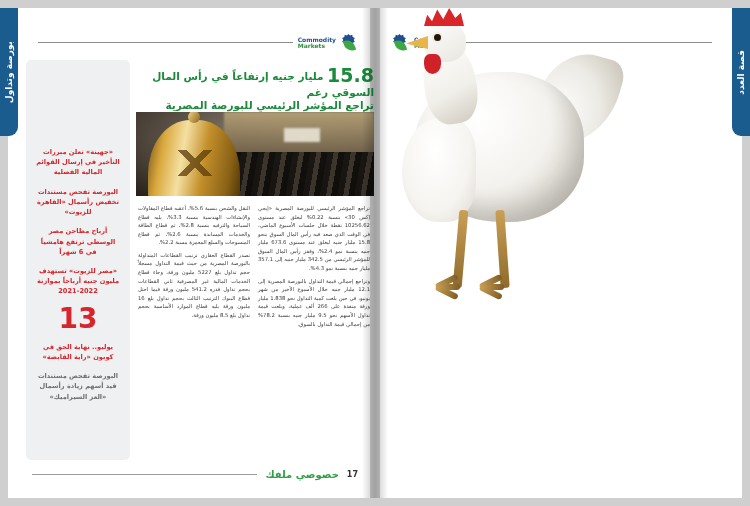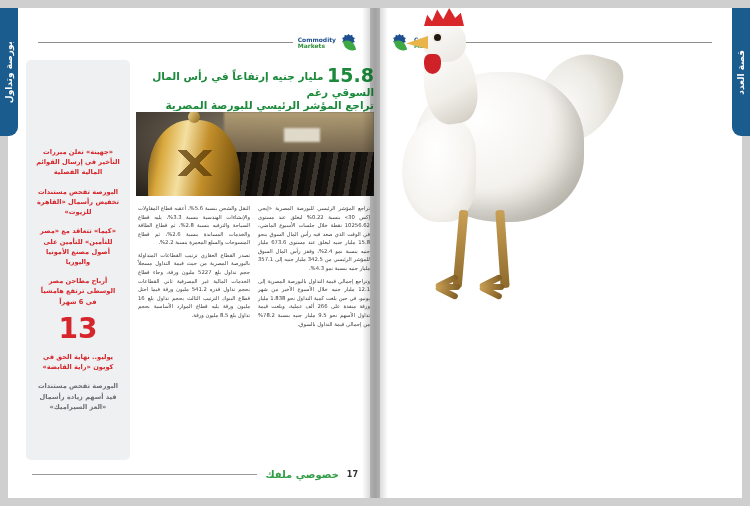--- a/index.html
+++ b/index.html
@@ -253,22 +253,22 @@
       <div class="crowd"></div>
       <div class="bell">
           <div class="chev"></div>
         </div>
     </div>
 
     <div id="sidebar">
       <div style="height:78px"></div>
       <div class="sb-item sb-red">«جهينة» تعلن مبررات التأخير في إرسال القوائم المالية الفصلية</div>
       <div class="sb-item sb-red">البورصة تفحص مستندات تخفيض رأسمال «القاهرة للزيوت»</div>
-      <div class="sb-item sb-red">«كيما» تتعاقد مع «مصر للتأمين» للتأمين على أصول مصنع الأمونيا واليوريا</div>
       <div class="sb-item sb-red">أرباح مطاحن مصر الوسطى ترتفع هامشياً في 6 شهراً</div>
+      <div class="sb-item sb-red">«مصر للزيوت» تستهدف مليون جنيه أرباحاً بموازنة 2022-2021</div>
       <div class="sb-bignum">13</div>
       <div class="sb-item sb-red">يوليو.. نهاية الحق في كوبون «راية القابضة»</div>
       <div class="sb-item sb-grey">البورصة تفحص مستندات قيد أسهم زيادة رأسمال «العز السيراميك»</div>
     </div>
 
     <div class="col" id="col-l2">
       <p>تراجع المؤشر الرئيسي للبورصة المصرية «إيجي إكس 30» بنسبة 0.22% ليغلق عند مستوى 10256.62 نقطة خلال جلسات الأسبوع الماضي، في الوقت الذي صعد فيه رأس المال السوق بنحو 15.8 مليار جنيه ليغلق عند مستوى 673.6 مليار جنيه بنسبة نمو 2.4%، وقفز رأس المال السوق للمؤشر الرئيسي من 342.5 مليار جنيه إلى 357.1 مليار جنيه بنسبة نمو 4.3%.</p>
       <p>وتراجع إجمالي قيمة التداول بالبورصة المصرية إلى 12.1 مليار جنيه خلال الأسبوع الأخير من شهر يونيو، في حين بلغت كمية التداول نحو 1.838 مليار ورقة منفذة على 266 ألف عملية، وبلغت قيمة تداول الأسهم نحو 9.5 مليار جنيه بنسبة 78.2% من إجمالي قيمة التداول بالسوق.</p>
     </div>
     <div class="col" id="col-l1">

